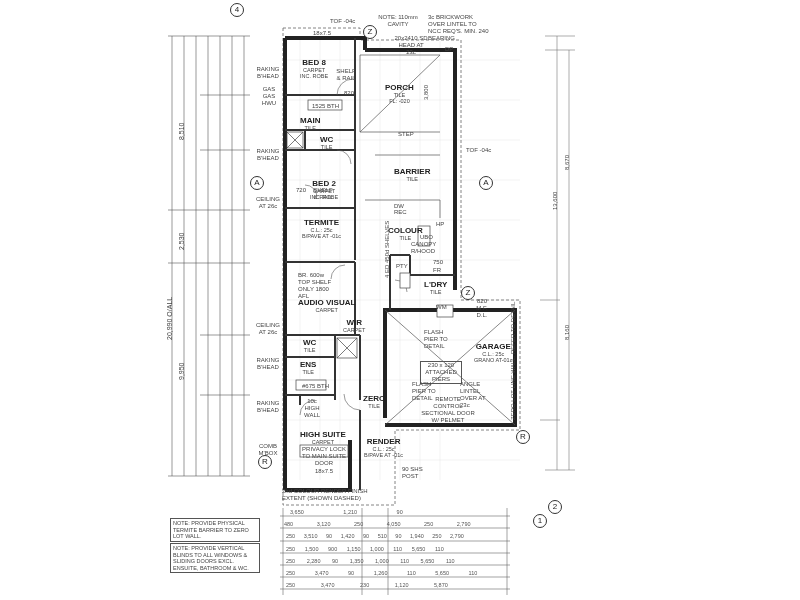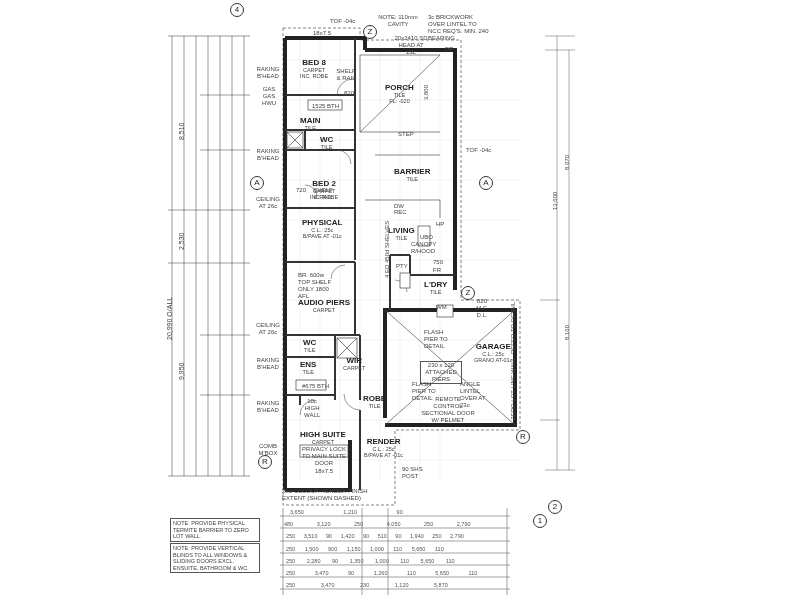--- a/index.html
+++ b/index.html
@@ -154,29 +154,29 @@
     <line x1="507" y1="508" x2="507" y2="595"></line>
   </g>
 </svg>
 
 <div class="room" style="left:300px;top:58px;"><span>BED 8</span><span class="sub">CARPET</span><span class="sub">INC. ROBE</span></div>
 <div class="room" style="left:385px;top:83px;"><span>PORCH</span><span class="sub">TILE</span><span class="sub">FL: -020</span></div>
 <div class="room" style="left:300px;top:116px;"><span>MAIN</span><span class="sub">TILE</span></div>
 <div class="room" style="left:320px;top:135px;"><span>WC</span><span class="sub">TILE</span></div>
 <div class="room" style="left:310px;top:167px;margin-top:12px;"><span>BED 2</span><span class="sub">CARPET</span><span class="sub">INC. ROBE</span></div>
 <div class="room" style="left:394px;top:167px;"><span>BARRIER</span><span class="sub">TILE</span></div>
-<div class="room" style="left:302px;top:218px;"><span>PHYSICAL</span><span class="sub">C.L.: 25c</span><span class="sub">B/PAVE AT -01c</span></div>
-<div class="room" style="left:388px;top:226px;"><span>LIVING</span><span class="sub">TILE</span></div>
+<div class="room" style="left:302px;top:218px;"><span>TERMITE</span><span class="sub">C.L.: 25c</span><span class="sub">B/PAVE AT -01c</span></div>
+<div class="room" style="left:388px;top:226px;"><span>COLOUR</span><span class="sub">TILE</span></div>
 <div class="room" style="left:424px;top:280px;"><span>L'DRY</span><span class="sub">TILE</span></div>
-<div class="room" style="left:298px;top:298px;"><span>AUDIO PIERS</span><span class="sub">CARPET</span></div>
+<div class="room" style="left:298px;top:298px;"><span>AUDIO VISUAL</span><span class="sub">CARPET</span></div>
 <div class="room" style="left:430px;top:342px;margin-left:44px;"><span>GARAGE</span><span class="sub">C.L.: 25c</span><span class="sub">GRANO AT-01c</span></div>
 <div class="room" style="left:303px;top:338px;"><span>WC</span><span class="sub">TILE</span></div>
-<div class="room" style="left:343px;top:356px;"><span>WIR</span><span class="sub">CARPET</span></div>
+<div class="room" style="left:343px;top:318px;"><span>WIR</span><span class="sub">CARPET</span></div>
 <div class="room" style="left:300px;top:360px;"><span>ENS</span><span class="sub">TILE</span></div>
-<div class="room" style="left:363px;top:394px;"><span>ROBE</span><span class="sub">TILE</span></div>
+<div class="room" style="left:363px;top:394px;"><span>ZERO</span><span class="sub">TILE</span></div>
 <div class="room" style="left:300px;top:430px;"><span>HIGH SUITE</span><span class="sub">CARPET</span></div>
 <div class="room" style="left:364px;top:437px;"><span>RENDER</span><span class="sub">C.L.: 25c</span><span class="sub">B/PAVE AT -01c</span></div>
 
 <div class="lbl" style="left:330px;top:18px;">TOF -04c</div>
 <div class="lbl" style="left:378px;top:14px;width:40px;white-space:normal;">NOTE: 110mm CAVITY</div>
 <div class="lbl" style="left:428px;top:14px;width:62px;white-space:normal;text-align:left;">3c BRICKWORK OVER LINTEL TO NCC REQ'S. MIN. 240 BEARING</div>
 <div class="lbl" style="left:394px;top:35px;width:34px;white-space:normal;">20x2410 SD HEAD AT 23c</div>
 <div class="lbl" style="left:313px;top:30px;">18x7.5</div>
 <div class="lbl" style="left:445px;top:46px;">DP</div>
 <div class="lbl" style="left:336px;top:68px;width:20px;white-space:normal;">SHELF &amp; RAIL</div>

